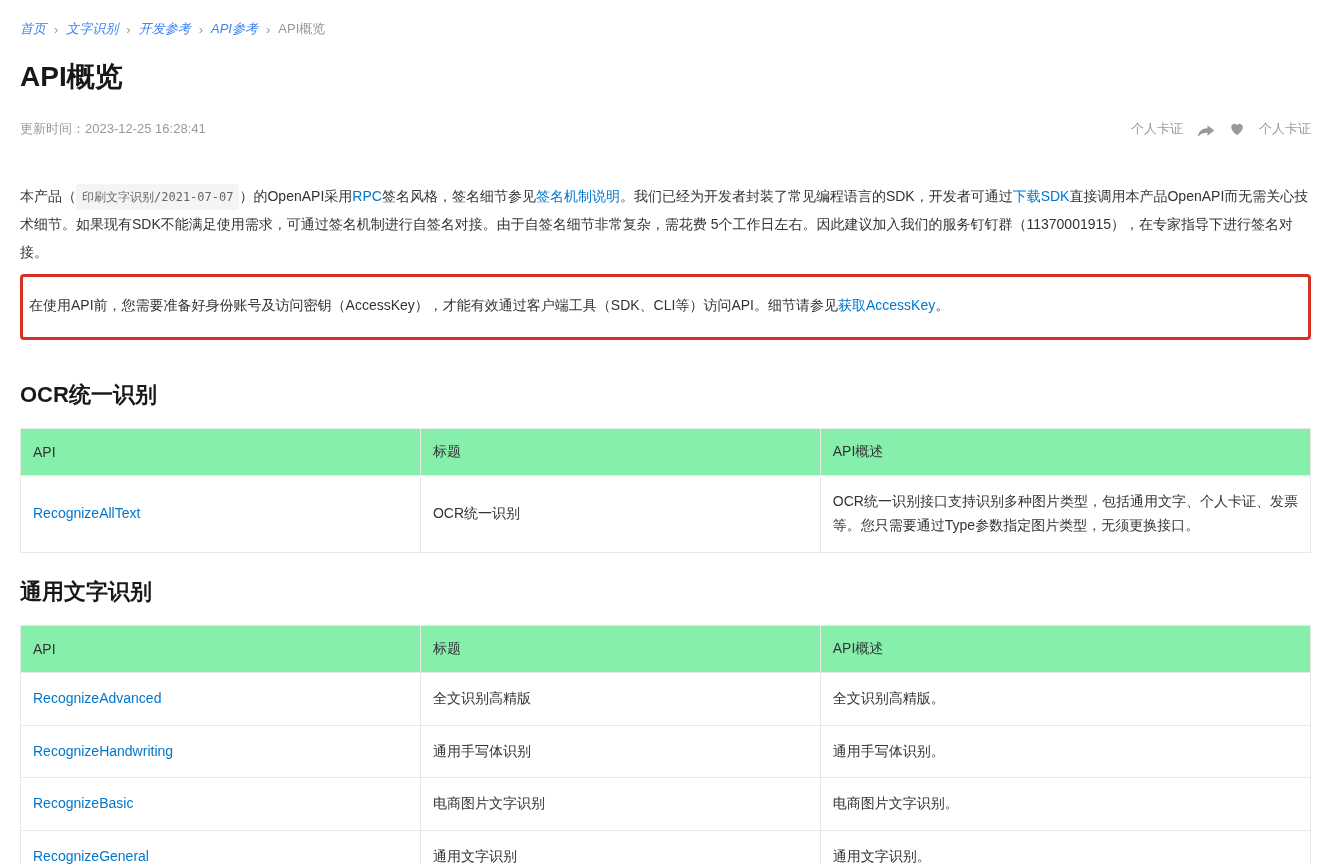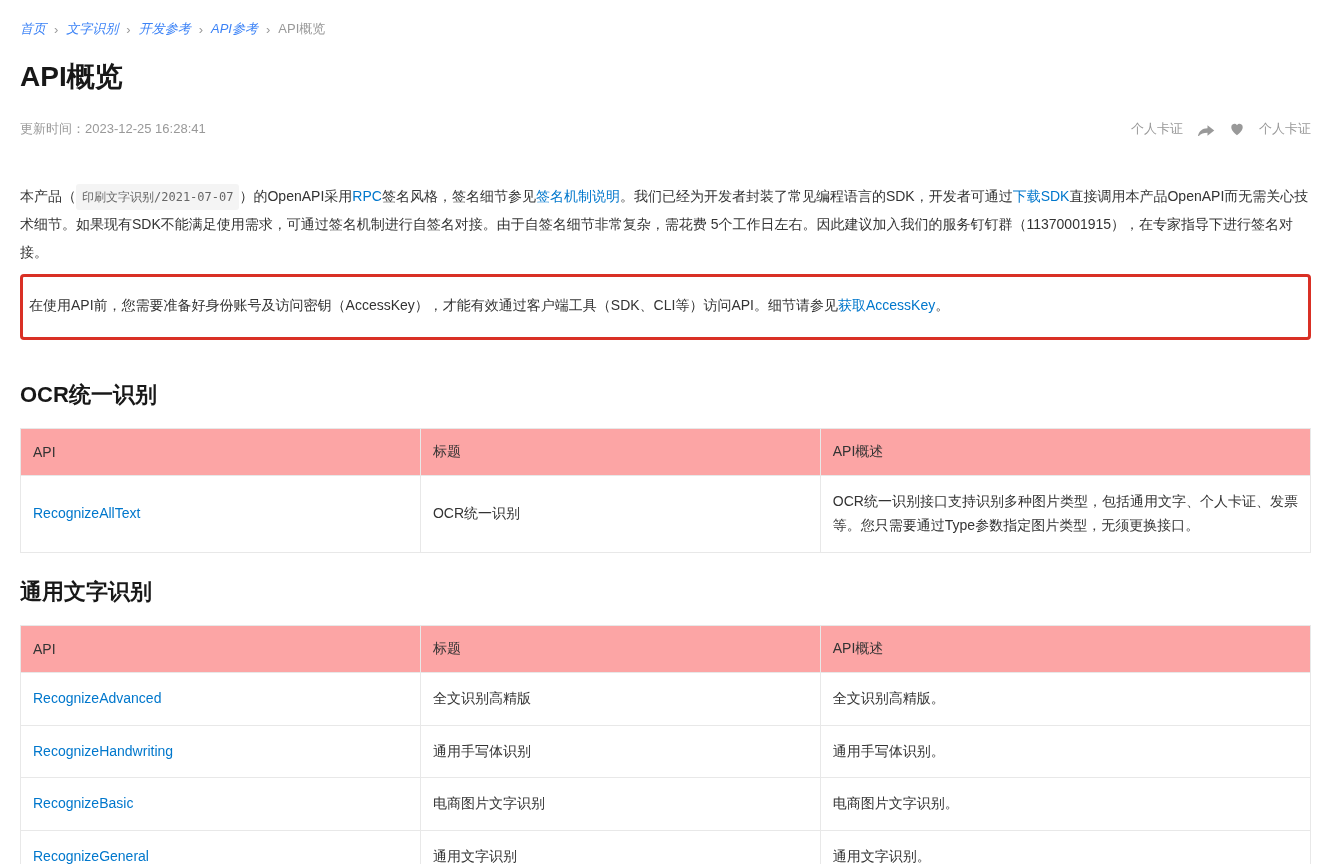--- a/index.html
+++ b/index.html
@@ -70,21 +70,21 @@
       font-size: 22px;
       font-weight: 600;
       color: #181818;
       margin: 24px 0 18px 0;
     }
     table {
       width: 100%;
       border-collapse: collapse;
       border: 1px solid #e8e8e8;
     }
-    thead { background: #fca5a5; }
+    thead { background: #86efac; }
     th {
       text-align: left;
       font-weight: 400;
       color: #333;
       padding: 14px 12px;
       border: 1px solid #e8e8e8;
       font-size: 14px;
     }
     td {
       padding: 14px 12px;

